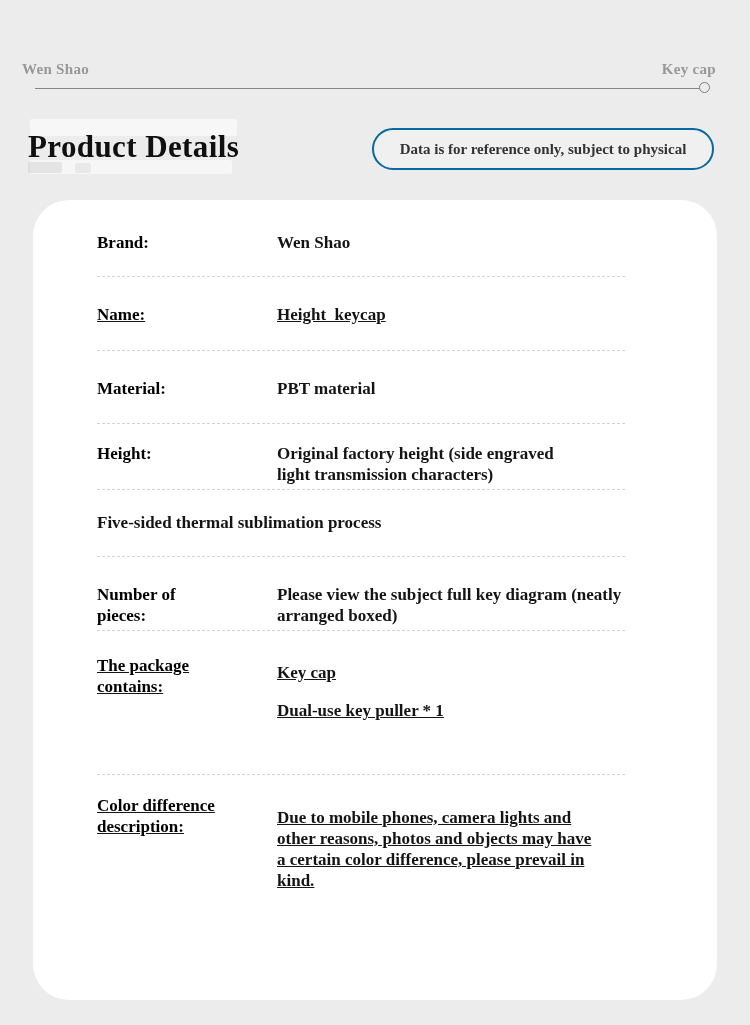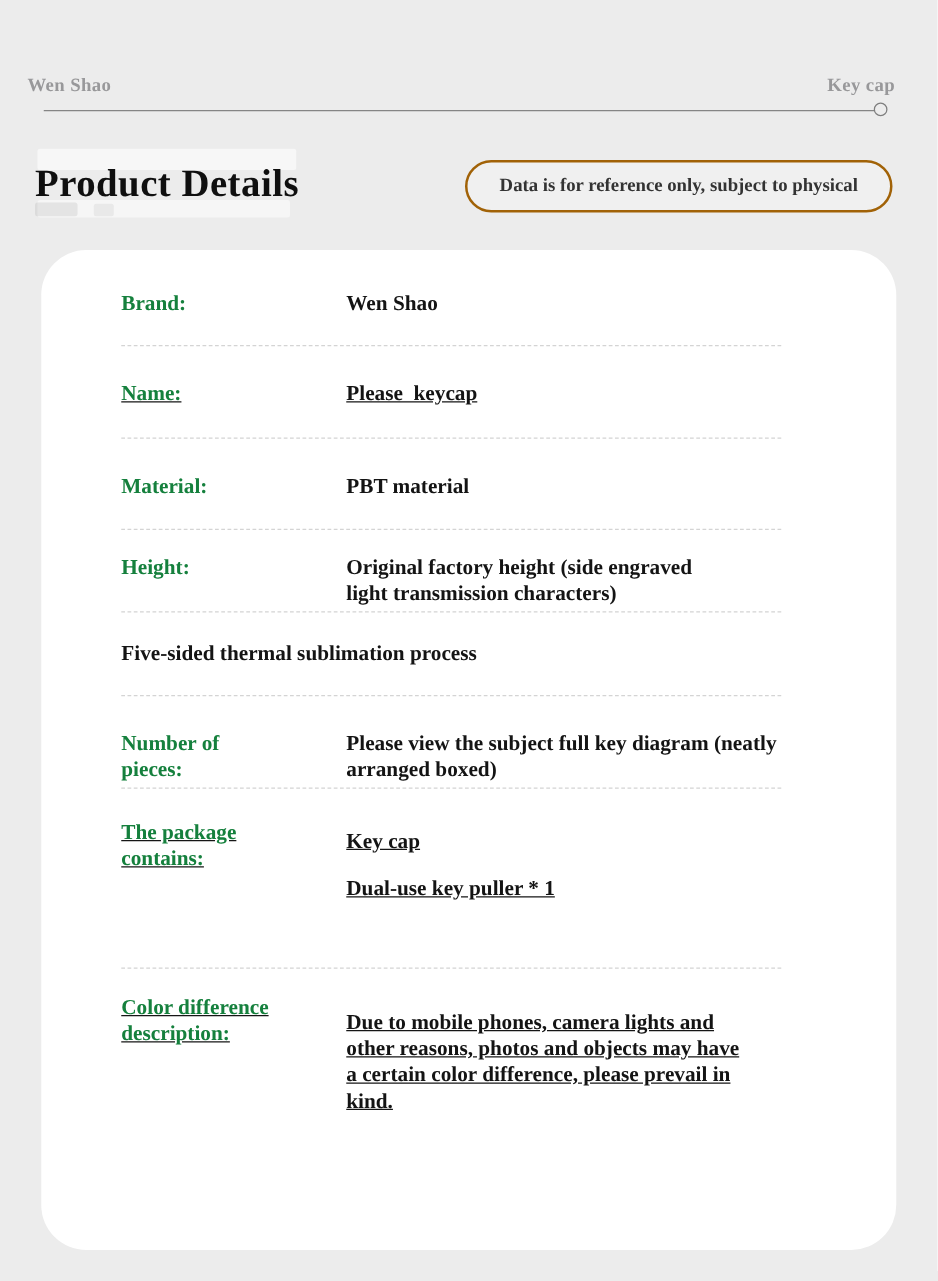--- a/index.html
+++ b/index.html
@@ -50,21 +50,21 @@
     left: 28px; top: 129px;
     font-size: 31px;
     font-weight: 700;
     color: #0f0f0f;
     letter-spacing: 0.4px;
   }
   .notice-pill {
     position: absolute;
     left: 372px; top: 128px;
     width: 342px; height: 42px;
-    border: 2px solid #a16207;
+    border: 2px solid #0369a1;
     border-radius: 22px;
     background: #f0f0f0;
     display: flex;
     align-items: center;
     justify-content: center;
     font-size: 15px;
     font-weight: 700;
     color: #333333;
     white-space: nowrap;
   }
@@ -92,21 +92,21 @@
   }
   .row.last::after { display: none; }
 
   .row-label {
     width: 180px;
     flex-shrink: 0;
     font-size: 17px;
     font-weight: 700;
     line-height: 21px;
     white-space: pre-wrap;
-    color: #15803d;
+    color: #000000;
   }
   .row-value { flex: 1; }
   .row-value p {
     font-size: 17px;
     font-weight: 700;
     line-height: 21px;
     white-space: pre-wrap;
     color: #141414;
   }
 
@@ -148,21 +148,21 @@
   <div class="row r1">
     <div class="row-label">Brand:</div>
     <div class="row-value">
       <p>Wen Shao</p>
     </div>
   </div>
 
   <div class="row r2">
     <div class="row-label">Name:</div>
     <div class="row-value">
-      <p>Please  keycap</p>
+      <p>Height  keycap</p>
     </div>
   </div>
 
   <div class="row r3">
     <div class="row-label">Material:</div>
     <div class="row-value">
       <p>PBT material</p>
     </div>
   </div>
 

